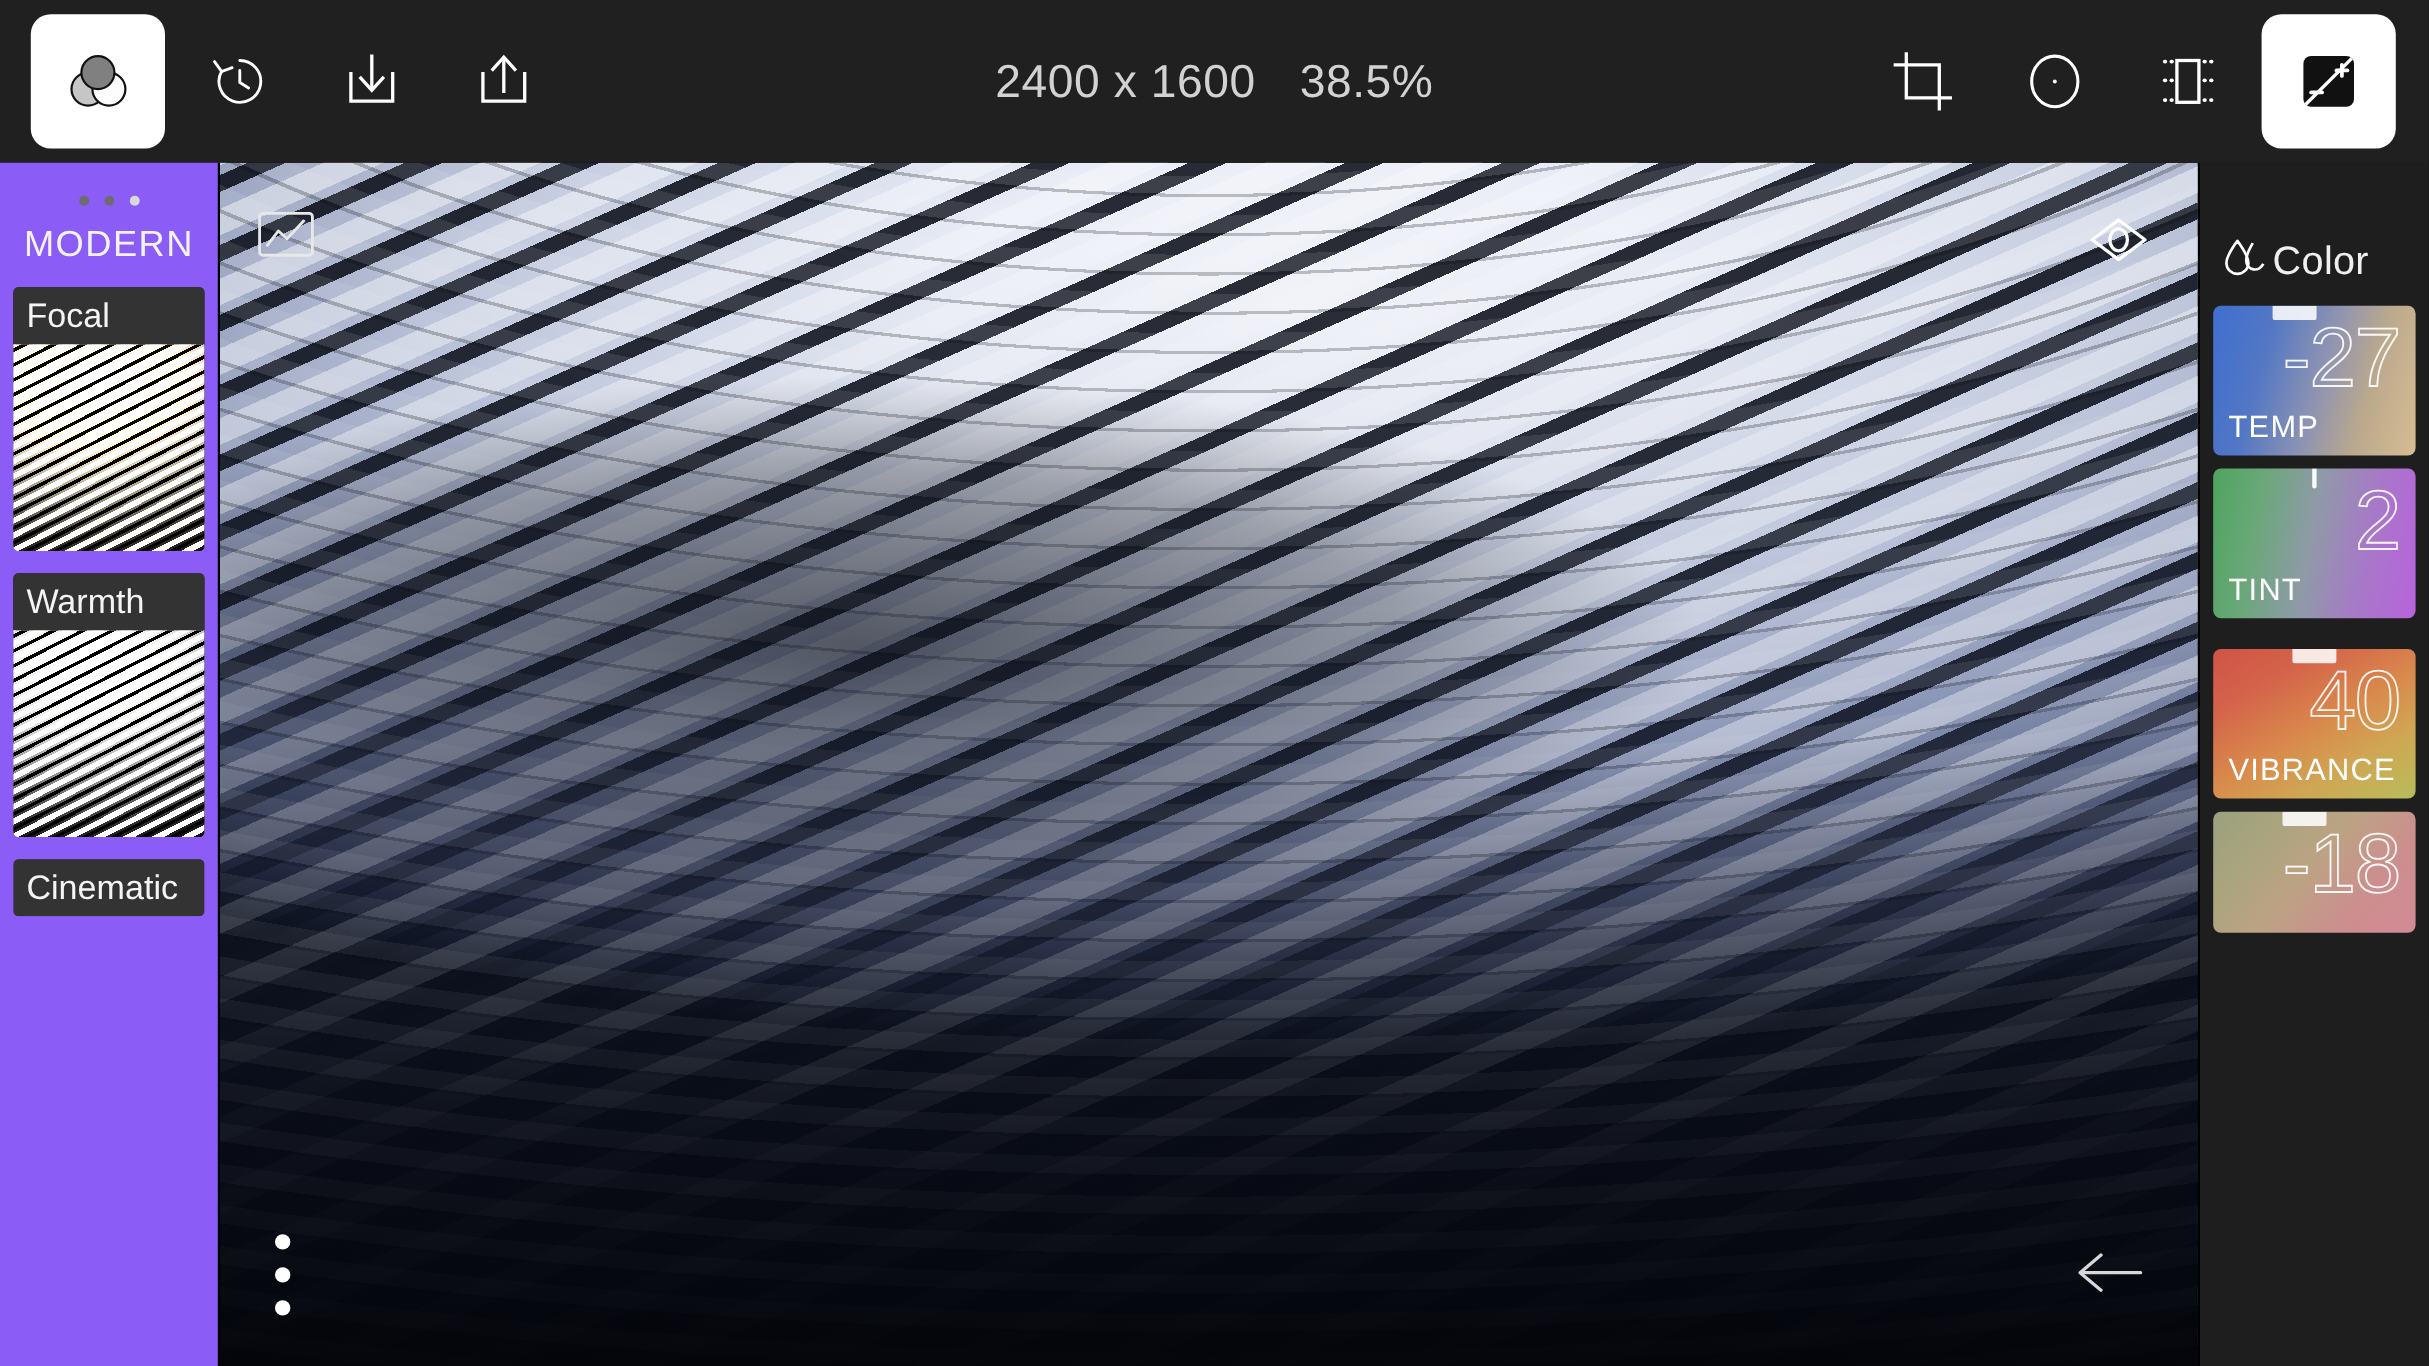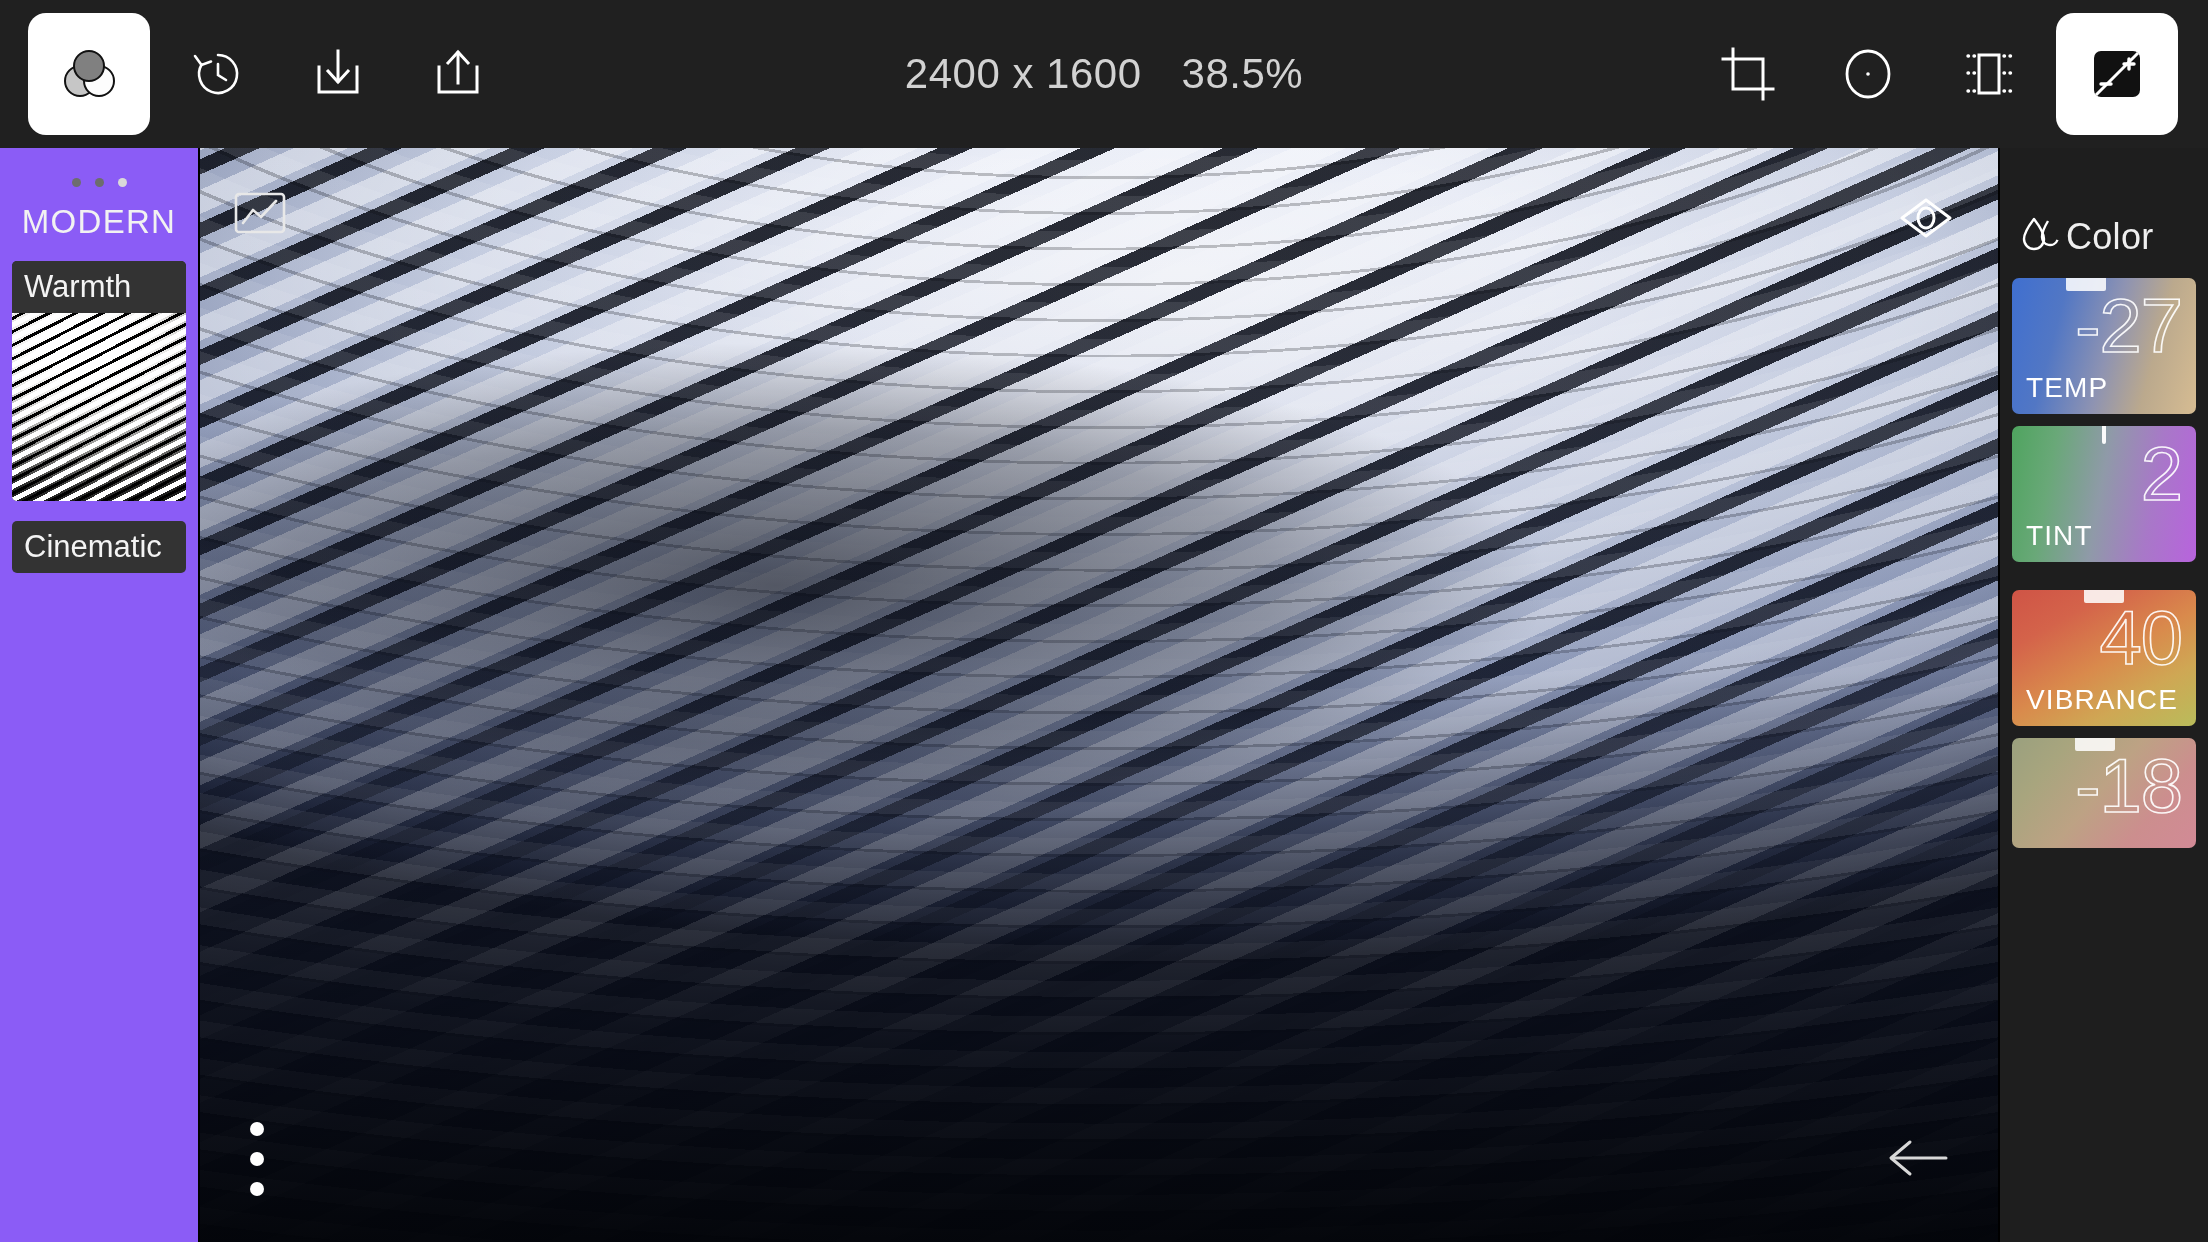--- a/index.html
+++ b/index.html
@@ -374,20 +374,26 @@
 
       <div class="dots">
         <i></i>
         <i></i>
         <i class="on"></i>
       </div>
 
       <div class="cat-title">MODERN</div>
 
 
+      <div class="filter-card">
+        <div class="filter-name">Focal</div>
+        <div class="filter-thumb">
+          <div class="fin-thumb sepia"></div>
+        </div>
+      </div>
 
       <div class="filter-card">
         <div class="filter-name">Warmth</div>
         <div class="filter-thumb">
           <div class="fin-thumb gray"></div>
         </div>
       </div>
 
       <div class="filter-card">
         <div class="filter-name">Cinematic</div>

